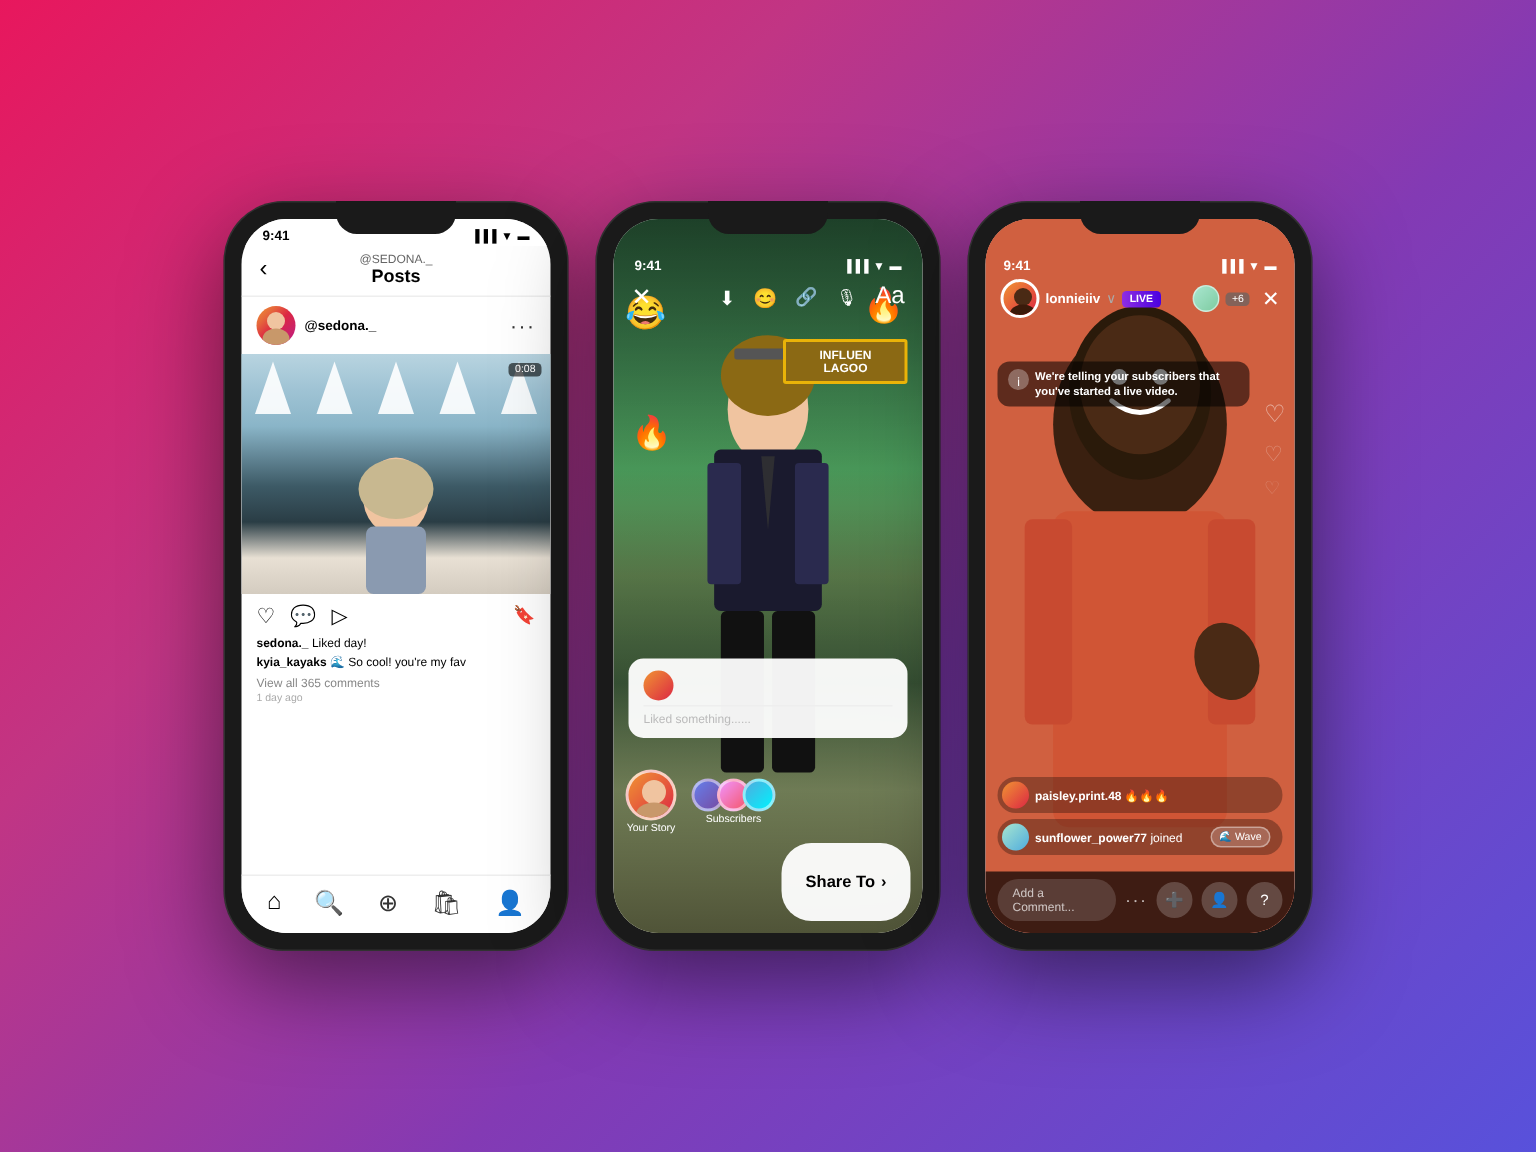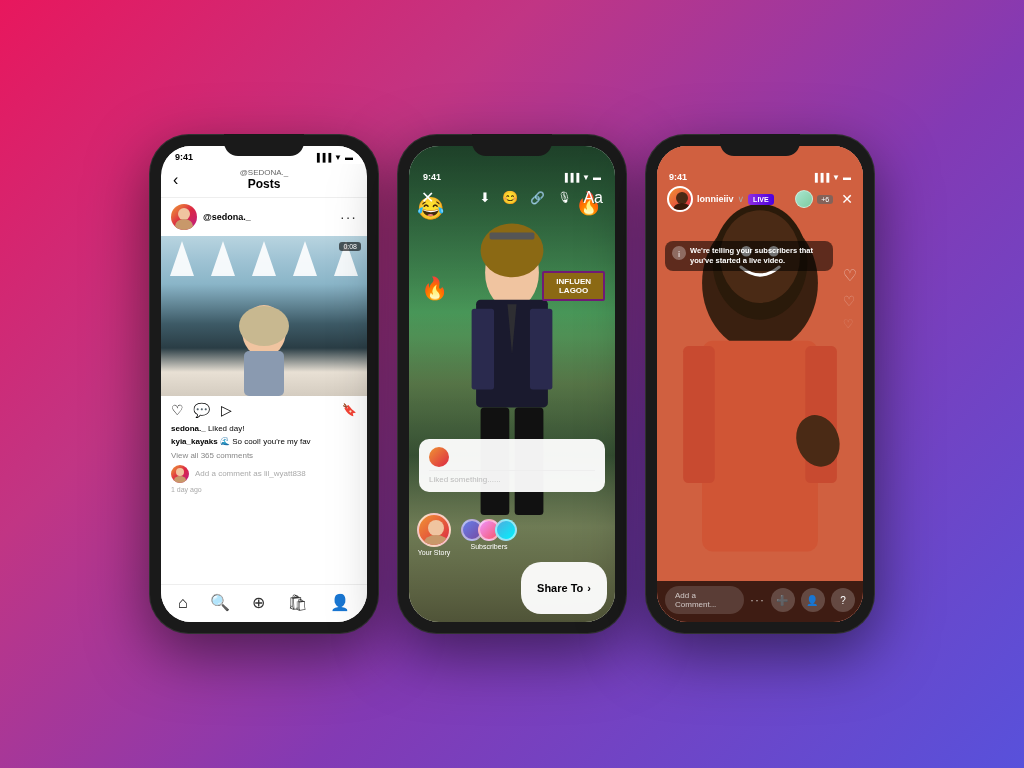--- a/index.html
+++ b/index.html
@@ -311,26 +311,25 @@
 
     
     .tropical-sign {
       position: absolute;
       top: 80px;
       right: 10px;
       background: #8B6914;
       color: #fff;
       font-size: 8px;
       font-weight: 700;
-      padding: 4px 12px;
+      padding: 4px 22px;
       border-radius: 2px;
       z-index: 20;
       text-align: center;
-      border: 2px solid #701a75;
-      margin-top: 45px;
+      border: 2px solid #eab308;
     }
 
     .live-bg {
       position: absolute;
       inset: 0;
       background: linear-gradient(180deg, #c85030 0%, #e06040 20%, #d05030 40%, #e87050 60%, #d86050 80%, #c85040 100%);
     }
 
     
     .story-emoji {
@@ -431,29 +430,20 @@
         <span>Liked day!</span>
       </div>
       <div class="post-caption">
         <span class="caption-user">kyia_kayaks</span>
         <span>🌊</span>
         <span> So cool! you're my fav</span>
       </div>
 
       <div class="comments-link">View all 365 comments</div>
 
-      <div class="add-comment-row">
-        <div class="avatar-small" style="width:18px;height:18px;font-size:6px;">
-          <svg width="18" height="18" viewBox="0 0 18 18">
-              <circle cx="9" cy="7" r="4" fill="#f0c4a0"></circle>
-              <ellipse cx="9" cy="15" rx="6" ry="4" fill="#c8986a"></ellipse>
-            </svg>
-        </div>
-        <span class="add-comment-text">Add a comment as lil_wyatt838</span>
-      </div>
 
       <div class="timestamp">1 day ago</div>
 
       <div class="bottom-nav">
         <span class="nav-icon active">⌂</span>
         <span class="nav-icon">🔍</span>
         <span class="nav-icon">⊕</span>
         <span class="nav-icon">🛍</span>
         <span class="nav-icon">👤</span>
       </div>
@@ -621,20 +611,37 @@
         <div style="width:14px;height:14px;border-radius:50%;background:rgba(255,255,255,0.3);display:flex;align-items:center;justify-content:center;font-size:8px;color:#fff;flex-shrink:0;">ℹ</div>
         <span style="font-size:7.5px;color:#fff;line-height:1.3;font-weight:bold;">We're telling your subscribers that you've started a live video.</span>
       </div>
 
       <div style="position:absolute;right:6px;top:120px;z-index:40;display:flex;flex-direction:column;gap:8px;">
         <span style="font-size:16px;color:rgba(255,255,255,0.5);">♡</span>
         <span style="font-size:14px;color:rgba(255,255,255,0.3);">♡</span>
         <span style="font-size:12px;color:rgba(255,255,255,0.2);">♡</span>
       </div>
 
+      <div style="position:absolute;bottom:52px;left:8px;right:8px;z-index:40;">
+        <div style="display:flex;align-items:center;gap:4px;margin-bottom:4px;background:rgba(0,0,0,0.3);border-radius:12px;padding:3px 8px 3px 3px;">
+          <div style="width:18px;height:18px;border-radius:50%;background:linear-gradient(135deg,#f09433,#dc2743);flex-shrink:0;"></div>
+          <span style="font-size:8px;color:#fff;flex:1;">
+            <strong>paisley.print.48</strong>
+            <span>🔥🔥🔥</span>
+          </span>
+        </div>
+        <div style="display:flex;align-items:center;gap:4px;background:rgba(0,0,0,0.3);border-radius:12px;padding:3px 8px 3px 3px;">
+          <div style="width:18px;height:18px;border-radius:50%;background:linear-gradient(135deg,#a8e6cf,#4facde);flex-shrink:0;"></div>
+          <span style="font-size:8px;color:#fff;flex:1;">
+            <strong>sunflower_power77</strong>
+            <span>joined</span>
+          </span>
+          <span style="background:rgba(255,255,255,0.2);color:#fff;font-size:7px;padding:2px 5px;border-radius:8px;border:1px solid rgba(255,255,255,0.4);">🌊 Wave</span>
+        </div>
+      </div>
 
       <div style="position:absolute;bottom:0;left:0;right:0;background:rgba(0,0,0,0.7);padding:5px 8px 8px;z-index:50;">
         <div style="display:flex;align-items:center;gap:6px;">
           <div style="flex:1;background:rgba(255,255,255,0.15);border-radius:16px;padding:5px 10px;font-size:8px;color:rgba(255,255,255,0.7);">Add a Comment...</div>
           <span style="font-size:12px;color:rgba(255,255,255,0.7);letter-spacing:1px;">···</span>
           <div style="width:24px;height:24px;border-radius:50%;background:rgba(255,255,255,0.2);display:flex;align-items:center;justify-content:center;font-size:10px;color:#fff;">➕</div>
           <div style="width:24px;height:24px;border-radius:50%;background:rgba(255,255,255,0.2);display:flex;align-items:center;justify-content:center;font-size:10px;color:#fff;">👤</div>
           <div style="width:24px;height:24px;border-radius:50%;background:rgba(255,255,255,0.2);display:flex;align-items:center;justify-content:center;font-size:10px;color:#fff;">?</div>
         </div>
       </div>

